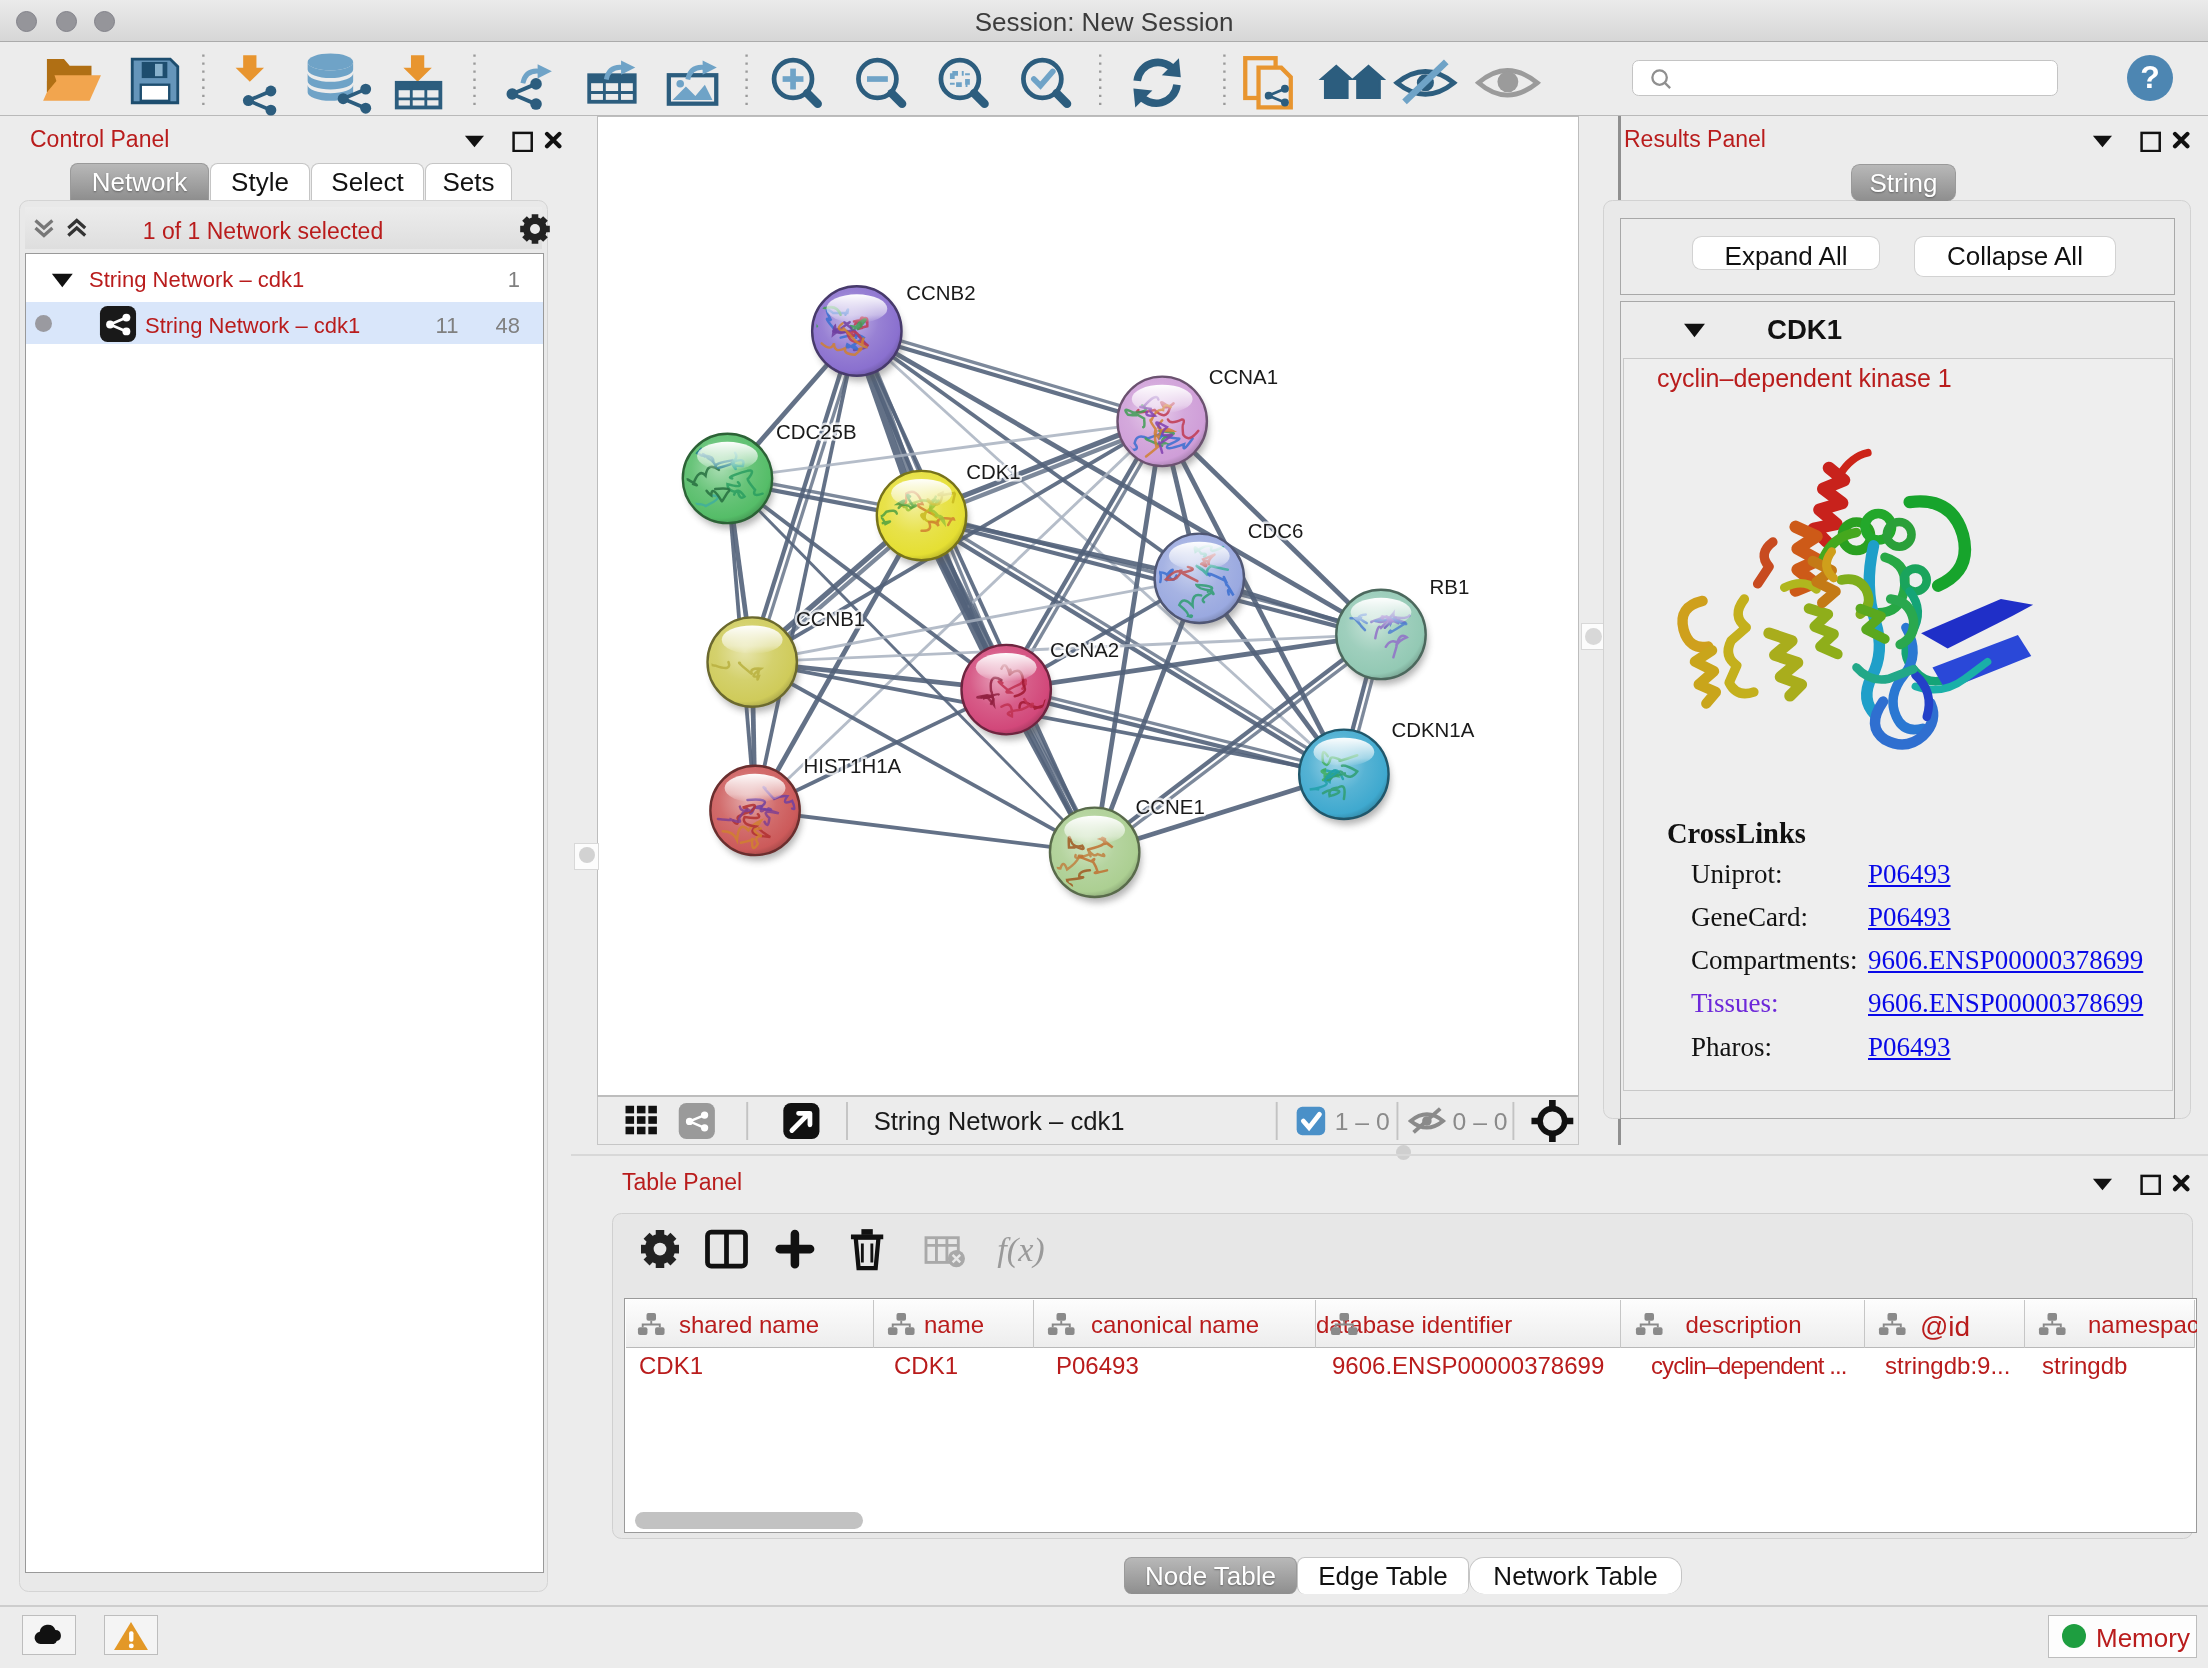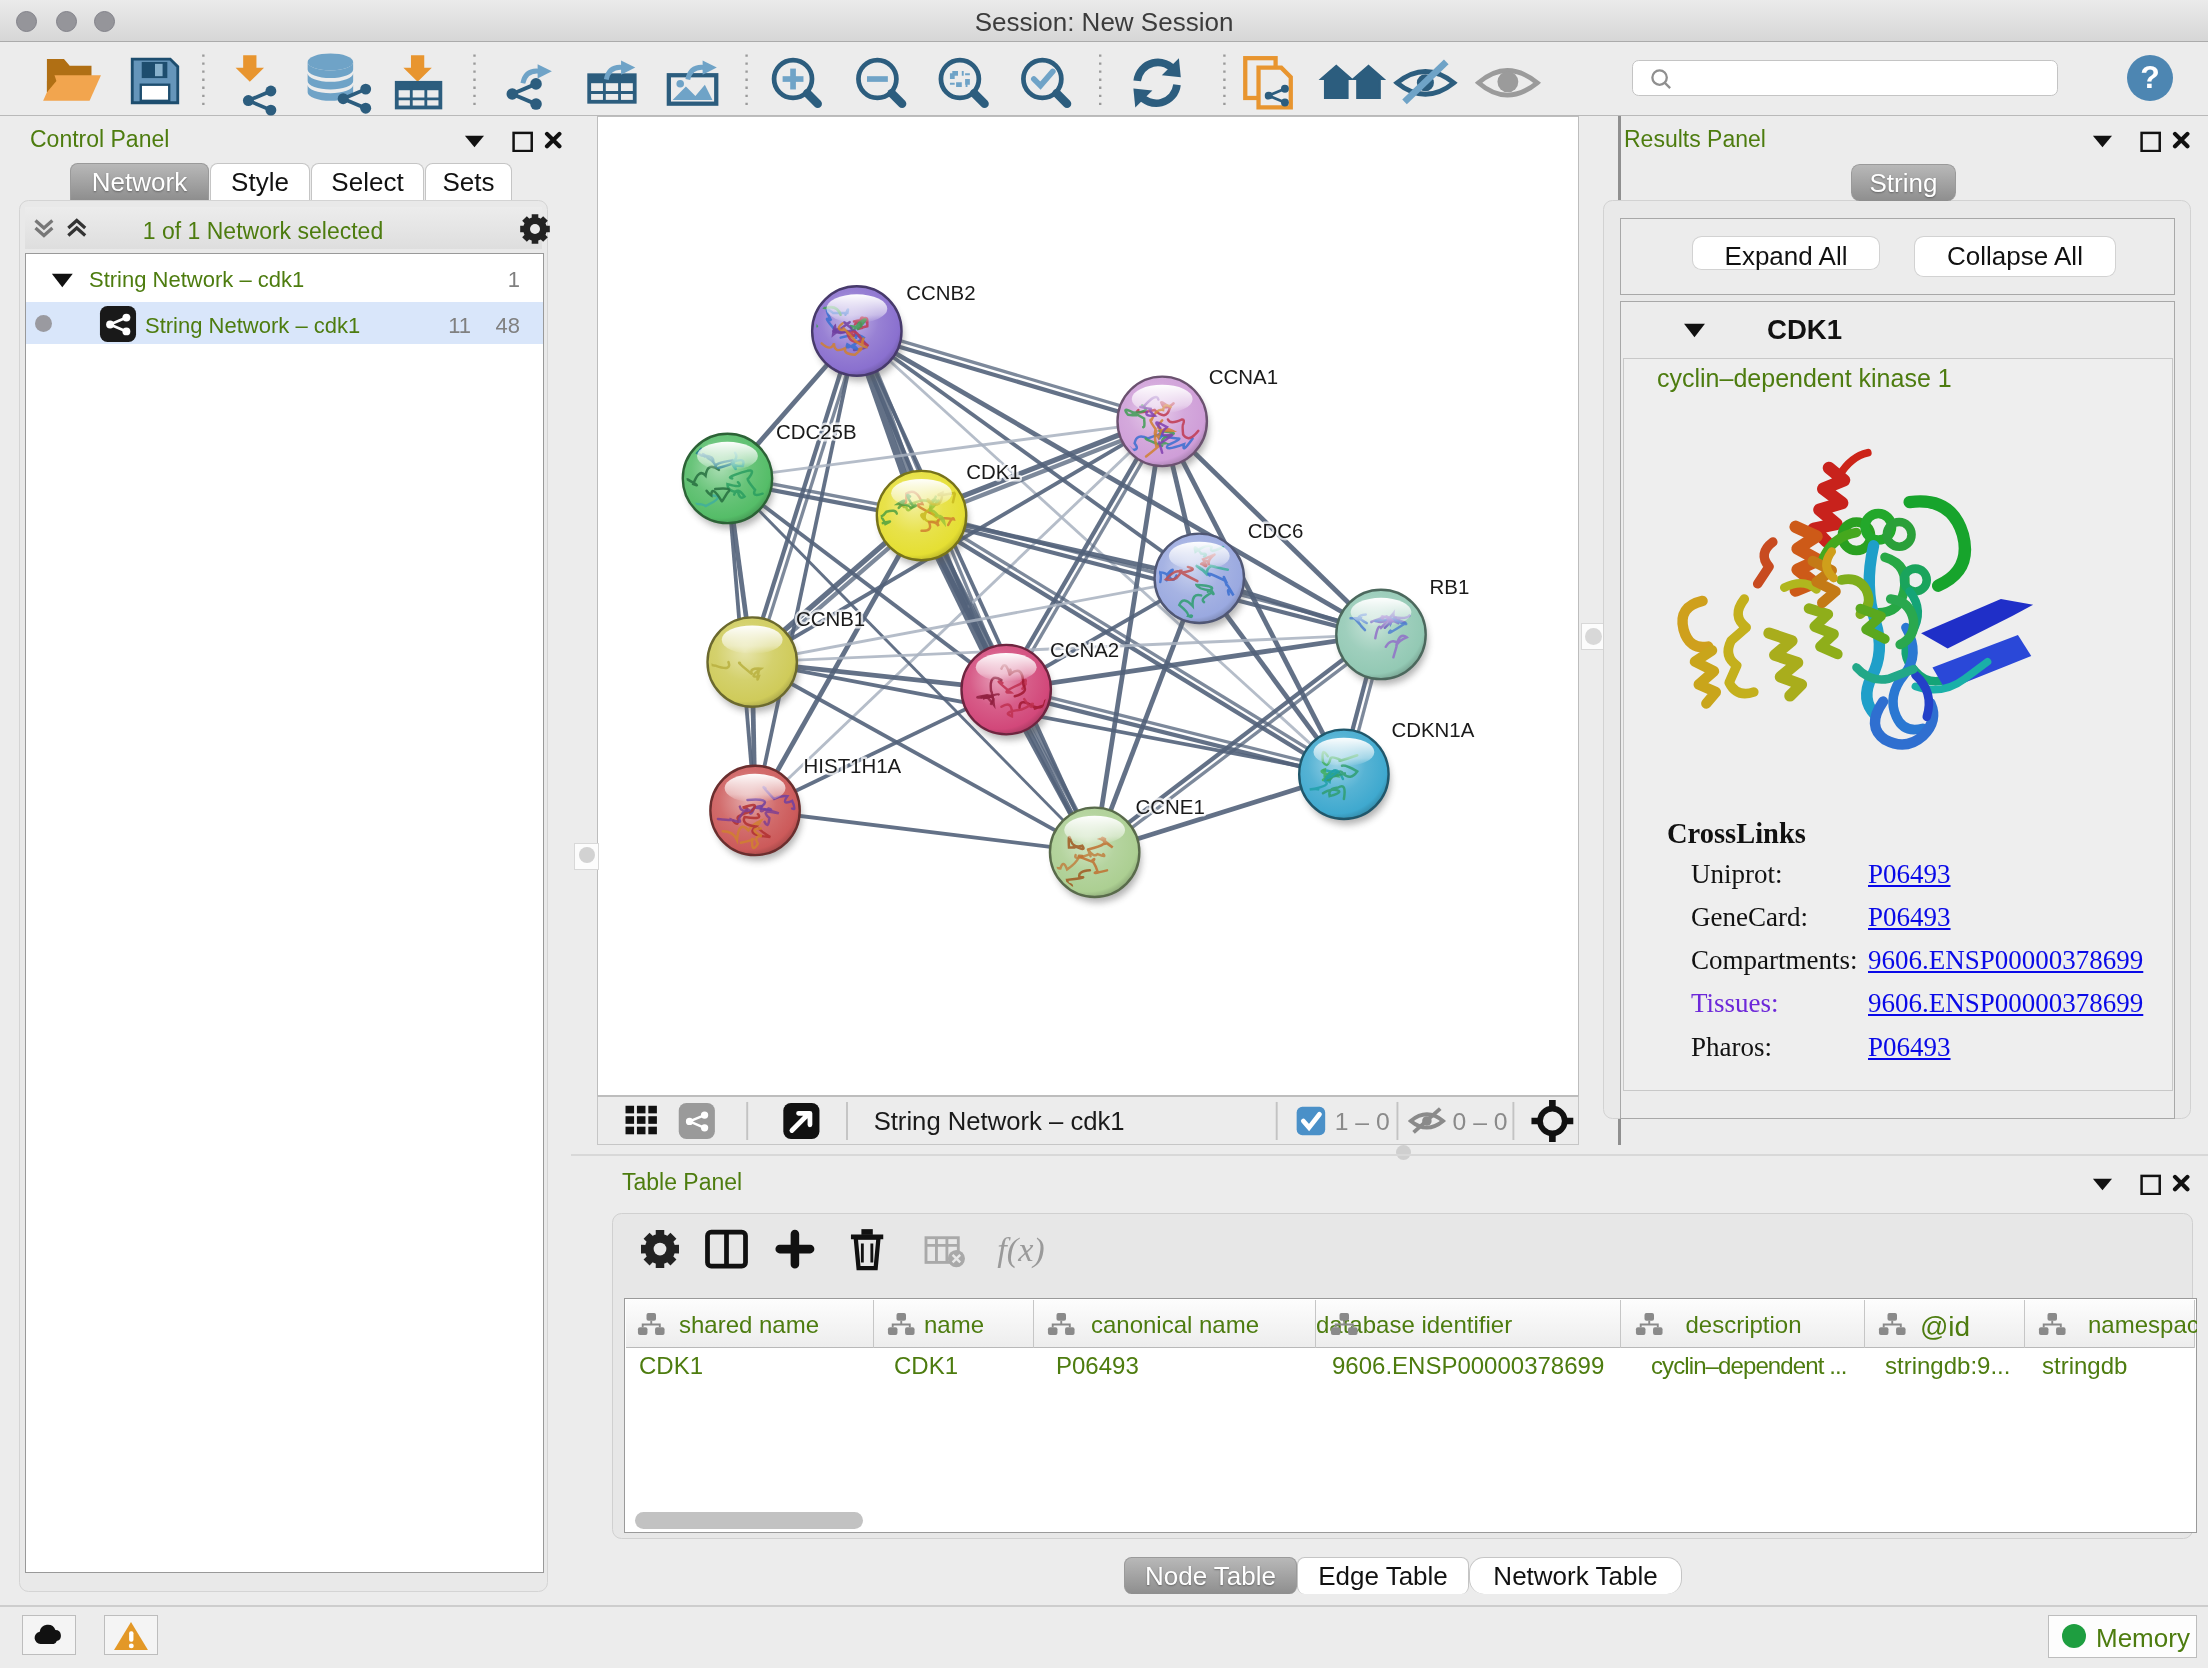--- a/index.html
+++ b/index.html
@@ -1,17 +1,17 @@
 <!DOCTYPE html>
 <html style="font-size:15px"><head><meta charset="utf-8"><title>Session: New Session</title>
 <style>
 *{margin:0;padding:0;box-sizing:border-box}
 html,body{width:2208px;height:1668px;overflow:hidden;background:#ececec;font-family:"Liberation Sans",sans-serif;-webkit-font-smoothing:antialiased}
 .abs{position:absolute}
-.ui{font-size:26px;color:#4d7c0f}
+.ui{font-size:26px;color:#b91c1c}
 .tab{position:absolute;height:37px;line-height:37px;text-align:center;font-size:26px;border:1px solid #c5c5c5;border-bottom:none;border-radius:7.6px 7.6px 0 0;background:#fff;color:#111}
 .tabsel{background:linear-gradient(#b8b8b8,#8e8e8e);color:#fff;border-color:#9a9a9a;text-shadow:0 1px 1.9px rgba(0,0,0,0.35)}
 .btn{position:absolute;background:#fff;border-radius:8.6px;text-align:center;font-size:26px;color:#111;box-shadow:0 0 0 1px #d2d2d2}
 .serif{font-family:"Liberation Serif",serif}
 a.lnk{color:#0909e8;text-decoration:underline}
 </style></head>
 <body>
 
 <div class="abs" style="left:0;top:0;width:2208px;height:42px;background:linear-gradient(#ebebeb,#d6d6d6);border-bottom:1px solid #ababab"></div>
 <div class="abs" style="left:16px;top:10.5px;width:21px;height:21px;border-radius:50%;background:#95959a;border:1px solid #82828a"></div>
@@ -154,21 +154,21 @@
 <div class="abs" style="left:35px;top:315px;width:17px;height:17px;border-radius:50%;background:#9a9aa0"></div>
 <svg class="abs" style="left:99px;top:305px" width="38" height="38" viewBox="0 0 40 40">
     <rect x="1" y="1" width="38" height="38" rx="8" fill="#191919"></rect>
     <line x1="28.84" y1="13.24" x2="11.68" y2="20.52" stroke="#fff" stroke-width="2.86"></line>
     <line x1="28.84" y1="27.8" x2="11.68" y2="20.52" stroke="#fff" stroke-width="2.86"></line>
     <circle cx="28.84" cy="13.24" r="4.16" fill="#fff"></circle>
     <circle cx="28.84" cy="27.8" r="4.16" fill="#fff"></circle>
     <circle cx="11.68" cy="20.52" r="4.16" fill="#fff"></circle>
   </svg>
 <div class="abs ui" style="left:145px;top:313px;font-size:22px">String Network – cdk1</div>
-<div class="abs ui" style="left:423px;top:313px;width:48px;text-align:right;color:#808080;font-size:22px">11</div>
+<div class="abs ui" style="left:423px;top:313px;width:48px;text-align:center;color:#808080;font-size:22px">11</div>
 <div class="abs ui" style="left:476px;top:313px;width:44px;text-align:right;color:#808080;font-size:22px">48</div>
 
 <div class="abs" style="left:597px;top:116px;width:982px;height:980px;background:#fff;border:1px solid #bdbdbd"></div>
 <div class="abs" style="left:597px;top:1096px;width:982px;height:49px;background:#ececec;border:1px solid #c6c6c6;border-top:1px solid #bdbdbd"></div>
 <div class="abs" style="left:597px;top:116px;width:982px;height:980px;overflow:hidden">
     <svg width="982" height="976" viewBox="0 0 1032 1026" style="position:absolute;left:0;top:0">
 <defs>
 <linearGradient id="gloss" x1="0" y1="0" x2="0" y2="1">
           <stop offset="0" stop-color="#ffffff" stop-opacity="0.98"></stop>
           <stop offset="0.72" stop-color="#ffffff" stop-opacity="0.45"></stop>

